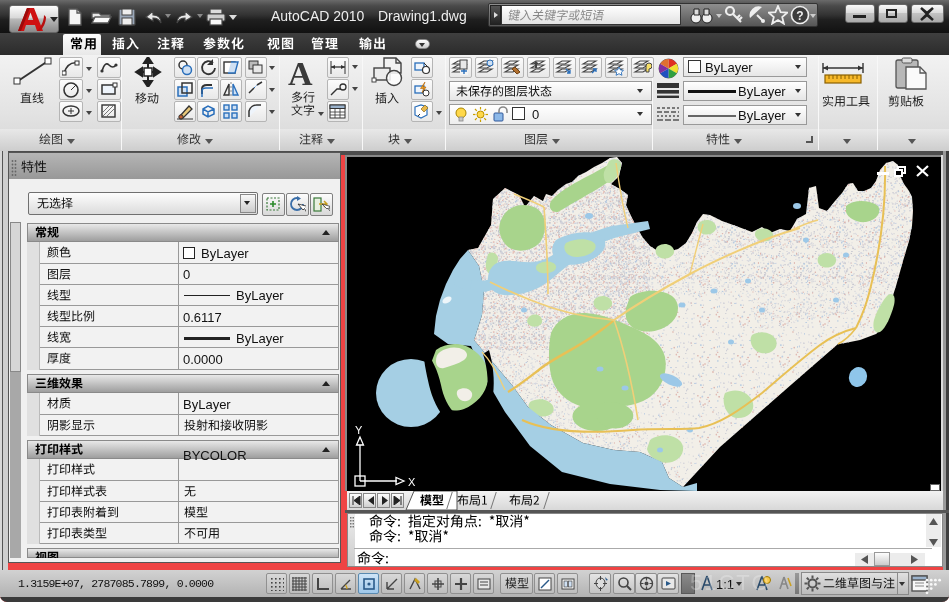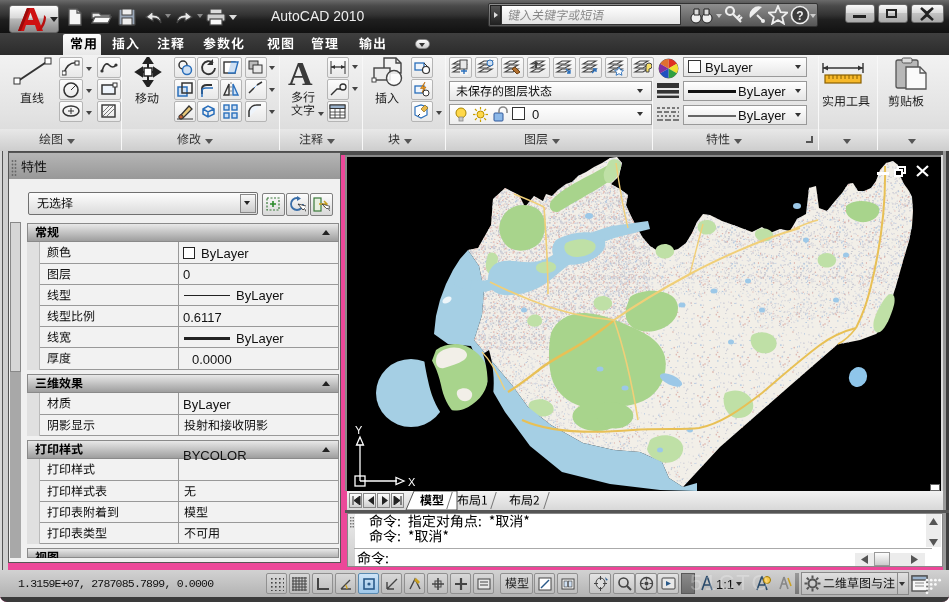--- a/index.html
+++ b/index.html
@@ -1,14 +1,14 @@
 <!DOCTYPE html>
 <html><head><meta charset="utf-8"><style>
 html,body{margin:0;padding:0;width:949px;height:602px;overflow:hidden;background:#fff}
-#win{position:absolute;left:0;top:0;width:949px;height:602px;background:#ec4899;font-family:"Liberation Sans",sans-serif;border-radius:0 0 7px 7px;overflow:hidden}
+#win{position:absolute;left:0;top:0;width:949px;height:602px;background:#ef4444;font-family:"Liberation Sans",sans-serif;border-radius:0 0 7px 7px;overflow:hidden}
 div{box-sizing:border-box}
 </style></head><body>
 <svg width="0" height="0" style="position:absolute">
     <defs>
       <path id="g0" d="M51 -346V-278H165V-83C165 -36 132 -1 115 12C128 25 148 52 156 68C170 49 194 31 350 -78C342 -90 332 -116 327 -135L229 -69V-278H340V-346H229V-482H330V-548H92C116 -581 138 -618 158 -659H334V-728H188C201 -760 213 -793 222 -826L156 -843C129 -742 82 -645 26 -580C40 -566 62 -534 70 -520L89 -544V-482H165V-346ZM578 -761V-706H697V-626H553V-568H697V-487H578V-431H697V-355H575V-296H697V-214H550V-155H697V-32H757V-155H942V-214H757V-296H920V-355H757V-431H904V-568H965V-626H904V-761H757V-837H697V-761ZM757 -568H848V-487H757ZM757 -626V-706H848V-626ZM367 -408C367 -413 374 -419 382 -425H488C480 -344 467 -273 449 -212C434 -247 420 -287 409 -334L358 -313C376 -243 398 -185 423 -138C390 -60 345 -4 289 32C302 46 318 69 327 85C383 46 428 -6 463 -76C552 39 673 66 811 66H942C946 48 955 18 965 1C932 2 839 2 815 2C689 2 572 -23 490 -139C522 -229 543 -342 552 -485L515 -490L504 -489H441C483 -566 525 -665 559 -764L517 -792L497 -782H353V-712H473C444 -626 406 -546 392 -522C376 -491 353 -464 336 -460C346 -447 361 -421 367 -408Z"></path>
       <path id="g1" d="M295 -755C361 -709 412 -653 456 -591C391 -306 266 -103 41 13C61 27 96 58 110 73C313 -45 441 -229 517 -491C627 -289 698 -58 927 70C931 46 951 6 964 -15C631 -214 661 -590 341 -819Z"></path>
       <path id="g2" d="M224 -799C265 -746 307 -675 324 -627H129V-552H461V-430C461 -412 460 -393 459 -374H68V-300H444C412 -192 317 -77 48 13C68 30 93 62 102 79C360 -11 470 -127 515 -243C599 -88 729 21 907 74C919 51 942 18 960 1C777 -44 640 -152 565 -300H935V-374H544L546 -429V-552H881V-627H683C719 -681 759 -749 792 -809L711 -836C686 -774 640 -687 600 -627H326L392 -663C373 -710 330 -780 287 -831Z"></path>
       <path id="g3" d="M460 -363V-300H69V-228H460V-14C460 0 455 5 437 6C419 6 354 6 287 4C300 24 314 58 319 79C404 79 457 78 492 67C528 54 539 32 539 -12V-228H930V-300H539V-337C627 -384 717 -452 779 -516L728 -555L711 -551H233V-480H635C584 -436 519 -392 460 -363ZM424 -824C443 -798 462 -765 475 -736H80V-529H154V-664H843V-529H920V-736H563C549 -769 523 -814 497 -847Z"></path>
       <path id="g4" d="M692 -791C753 -761 827 -715 863 -681L909 -733C872 -767 797 -811 736 -837ZM62 -66 77 11C193 -14 357 -50 511 -84L505 -155C342 -121 171 -86 62 -66ZM195 -452H399V-278H195ZM125 -518V-213H472V-518ZM68 -680V-606H561C573 -443 596 -293 632 -175C565 -94 484 -28 391 22C408 36 437 65 449 80C528 33 599 -25 661 -94C706 15 766 81 843 81C920 81 948 31 962 -141C941 -149 913 -166 896 -184C890 -50 878 3 850 3C800 3 755 -59 719 -164C793 -263 853 -381 897 -516L822 -534C790 -430 746 -337 692 -255C667 -353 649 -473 640 -606H936V-680H635C633 -731 632 -784 632 -838H552C552 -785 554 -732 557 -680Z"></path>
       <path id="g5" d="M445 -796V-727H949V-796ZM505 -246C534 -181 563 -94 573 -38L640 -56C630 -112 599 -198 567 -263ZM547 -552H837V-371H547ZM477 -620V-303H910V-620ZM807 -270C787 -194 749 -91 716 -21H403V49H959V-21H788C820 -87 854 -177 883 -253ZM132 -839C116 -719 87 -599 39 -521C56 -512 86 -492 98 -481C123 -524 144 -578 161 -637H216V-482L215 -442H43V-374H212C200 -244 161 -98 37 12C51 22 79 48 89 63C176 -15 226 -115 254 -215C293 -159 345 -81 368 -40L418 -102C397 -132 308 -253 272 -297C276 -323 279 -349 281 -374H423V-442H285L286 -481V-637H410V-705H179C188 -745 195 -786 201 -827Z"></path>
@@ -155,20 +155,21 @@
       <path d="M18 10 L11 4 L11 8 C6 8 3 11 3 16 C5 12 8 11 11 11 L11 14 Z" fill="#e8e8e8" stroke="#444" stroke-width="1.2"></path>
     </svg>
     <div style="position:absolute;left:197px;top:14px;border-left:3px solid transparent;border-right:3px solid transparent;border-top:4px solid #888"></div>
     <svg style="position:absolute;left:205px;top:7px" width="22" height="20" viewBox="0 0 22 20">
       <rect x="5" y="2" width="12" height="5" fill="#ddd" stroke="#444" stroke-width="1.2"></rect>
       <rect x="2" y="7" width="18" height="7" rx="1" fill="#cfcfcf" stroke="#444" stroke-width="1.2"></rect>
       <rect x="5" y="12" width="12" height="6" fill="#f8f8f8" stroke="#444" stroke-width="1.2"></rect>
     </svg>
     <div style="position:absolute;left:229px;top:15px;border-left:4px solid transparent;border-right:4px solid transparent;border-top:5px solid #ddd"></div>
     <div style="position:absolute;left:271px;top:8px;width:200px;font:14px 'Liberation Sans';color:#eee">AutoCAD 2010</div>
+    <div style="position:absolute;left:378px;top:8px;width:200px;font:14px 'Liberation Sans';color:#eee">Drawing1.dwg</div>
     <div style="position:absolute;left:488px;top:3px;width:330px;height:24px;background:linear-gradient(#8e8e8e,#565656);border:1px solid #333;border-radius:2px"></div>
     <div style="position:absolute;left:490px;top:5px;width:11px;height:20px;background:linear-gradient(#555,#222);border:1px solid #222"></div>
     <div style="position:absolute;left:494px;top:12px;border-top:3px solid transparent;border-bottom:3px solid transparent;border-left:4px solid #ddd"></div>
     <div style="position:absolute;left:501px;top:5px;width:180px;height:20px;background:linear-gradient(#fff,#e2e2e2);border:1px solid #333"></div>
     <div style="position:absolute;left:507px;top:9px;width:110px;height:14px;transform:skewX(-10deg)">
       <svg style="position:absolute;left:0;top:0;overflow:visible" width="98" height="14">
         <g fill="#888" transform="translate(1,10.6) scale(0.012)">
           <use href="#g0" x="0"></use>
           <use href="#g1" x="1000"></use>
           <use href="#g2" x="2000"></use>
@@ -809,21 +810,21 @@
     <div style="position:absolute;left:236px;top:330.7px;font:13px 'Liberation Sans';color:#111">ByLayer</div>
     <div style="position:absolute;left:27px;top:348.4px;width:312px;height:21.2px;background:#f2f2f2;border:1px solid #999;border-top:none"></div>
     <div style="position:absolute;left:178px;top:348.4px;width:1px;height:21.2px;background:#999"></div>
     <div style="position:absolute;left:27px;top:348.4px;width:13px;height:21.2px;background:#e0e0e0;border-right:1px solid #bbb"></div>
     <svg style="position:absolute;left:46px;top:352.4px;overflow:visible" width="26" height="14">
       <g fill="#111" transform="translate(1,10.6) scale(0.012)">
         <use href="#g63" x="0"></use>
         <use href="#g64" x="1000"></use>
       </g>
     </svg>
-    <div style="position:absolute;left:192px;top:351.9px;font:13px 'Liberation Sans';color:#111">0.0000</div>
+    <div style="position:absolute;left:183px;top:351.9px;font:13px 'Liberation Sans';color:#111">0.0000</div>
     <div style="position:absolute;left:27px;top:374px;width:312px;height:19px;background:linear-gradient(#e8e8e8,#9e9e9e);border:1px solid #8a8a8a"></div>
     <svg style="position:absolute;left:34px;top:377px;overflow:visible" width="50" height="14">
       <g fill="#000" transform="translate(1,10.6) scale(0.012)">
         <use href="#g65" x="0"></use>
         <use href="#g66" x="1000"></use>
         <use href="#g67" x="2000"></use>
         <use href="#g68" x="3000"></use>
       </g>
     </svg>
     <div style="position:absolute;left:322px;top:381px;border-left:4px solid transparent;border-right:4px solid transparent;border-bottom:5px solid #222"></div>

